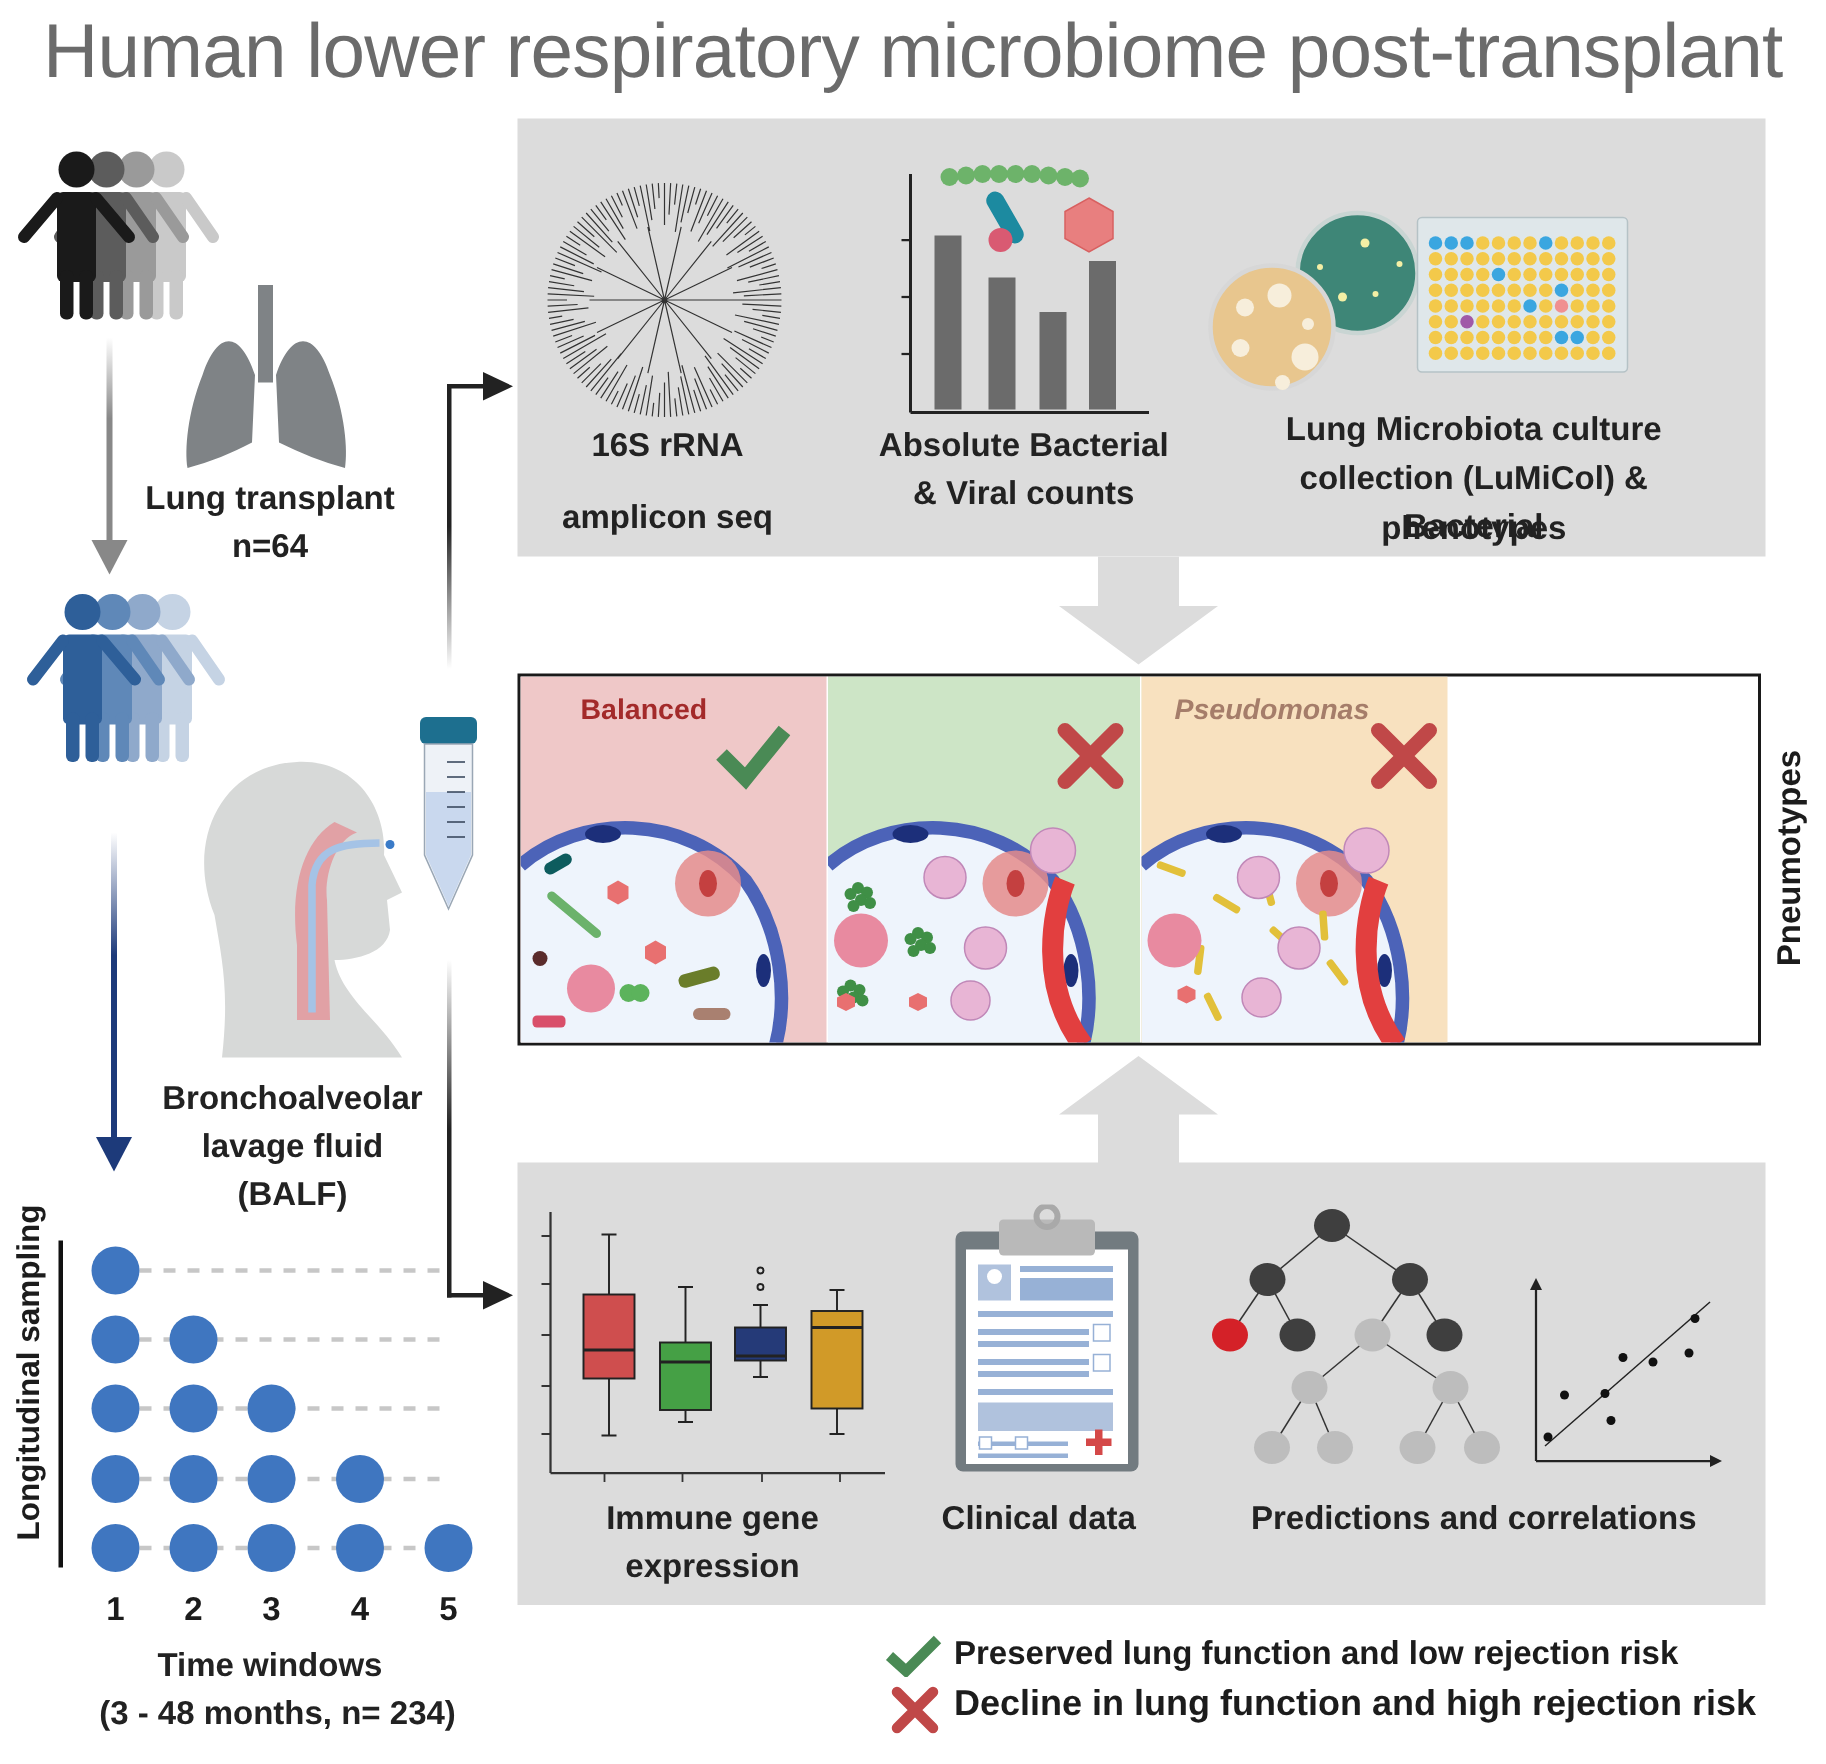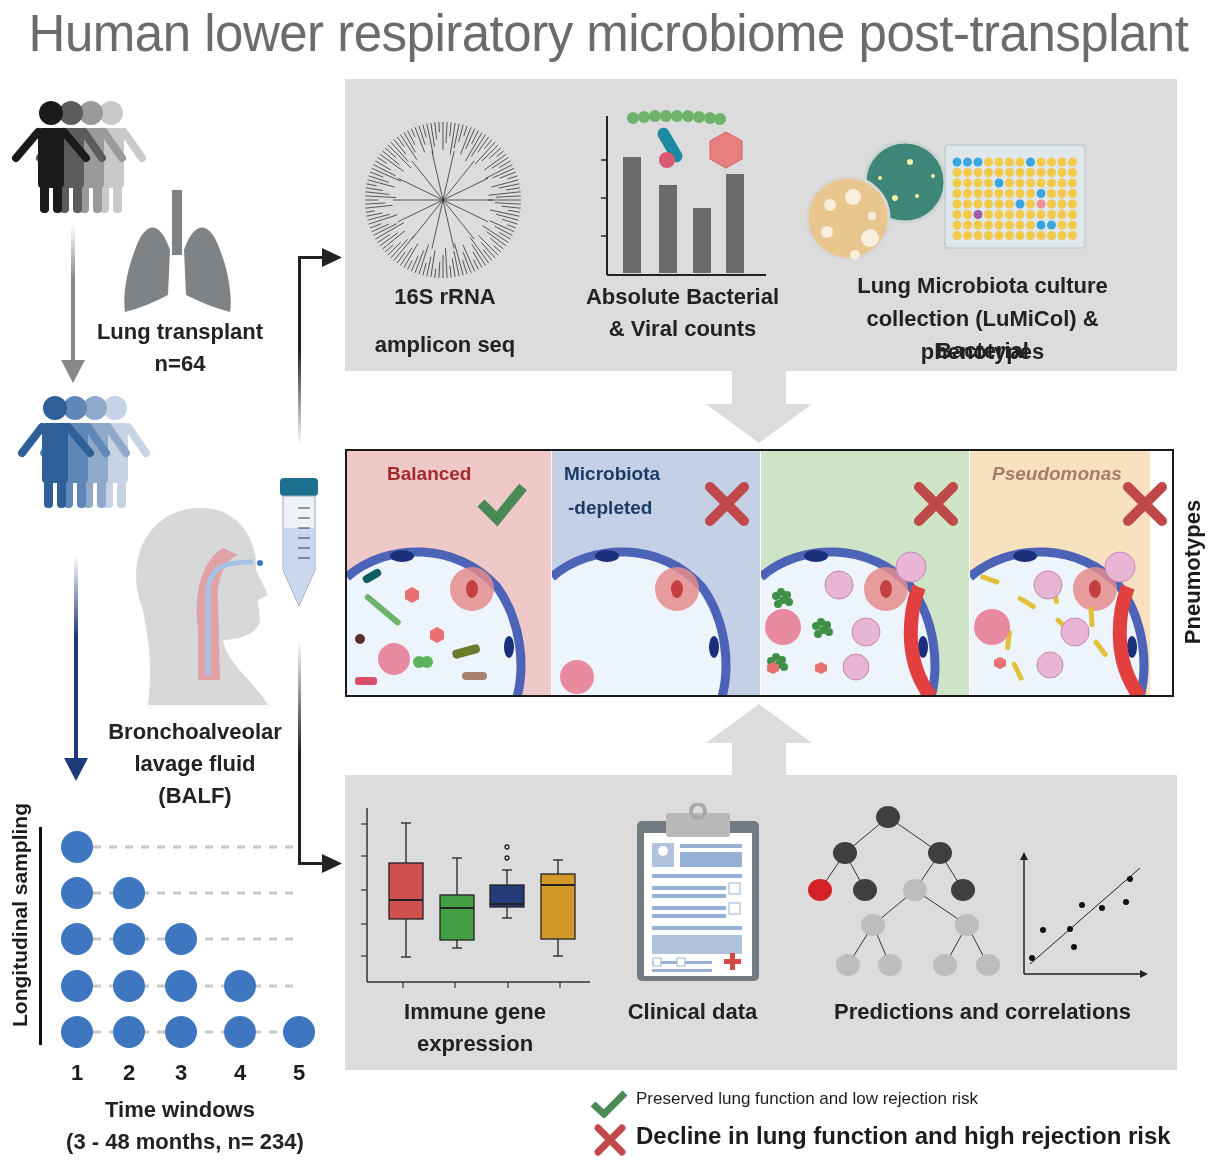--- a/index.html
+++ b/index.html
@@ -379,36 +379,20 @@
         <rect x="115" y="125" width="25" height="8" rx="4" fill="#a98070"></rect>
         <polygon points="65,40 72,44 72,52 65,56 58,52 58,44" fill="#e87070"></polygon>
         <polygon points="90,80 97,84 97,92 90,96 83,92 83,84" fill="#e87070"></polygon>
         <rect x="8" y="130" width="22" height="8" rx="3" fill="#d94f6a"></rect>
       </svg>
       <div class="ptitle" style="color: rgb(163, 42, 42); left: 40px; top: 6px; line-height: 34px;">Balanced</div>
       <svg width="50" height="50" style="position: absolute; top: 28px; left: 130px;">
         <path d="M4 24 L20 40 L46 8" stroke="#4a8a55" stroke-width="10" fill="none"></path>
       </svg>
     </div>
-    <div class="pcol" style="width: 208px; background: rgb(195, 208, 229); border-right: 1.5px solid rgb(255, 255, 255);">
-      <svg width="208" height="150" style="position: absolute; left: 0px; top: 96px;">
-        <path d="M0 30 C40 -5 110 -5 150 40 C175 75 178 120 170 150 L0 150 Z" fill="#eef4fc"></path>
-        <path d="M0 30 C40 -5 110 -5 150 40 C175 75 178 120 170 150" stroke="#4c63b8" stroke-width="9" fill="none"></path>
-        <ellipse cx="55" cy="9" rx="12" ry="6" fill="#1c2f7a"></ellipse>
-        <ellipse cx="162" cy="100" rx="5" ry="11" fill="#1c2f7a"></ellipse>
-        <circle cx="125" cy="42" r="22" fill="#e48b8b" opacity="0.85"></circle>
-        <ellipse cx="125" cy="42" rx="6" ry="9" fill="#c44040"></ellipse>
-        <circle cx="25" cy="130" r="17" fill="#e88aa0"></circle>
-      </svg>
-      <div class="ptitle" style="color: rgb(30, 58, 102); left: 12px; top: 6px; line-height: 34px;">Microbiota</div>
-      <div class="ptitle" style="color: rgb(30, 58, 102); left: 16px; top: 40px; line-height: 34px;">-depleted</div>
-      <svg width="50" height="50" style="position: absolute; top: 28px; left: 150px;">
-        <path d="M8 8 L42 42 M42 8 L8 42" stroke="#c04848" stroke-width="10" stroke-linecap="round"></path>
-      </svg>
-    </div>
     <div class="pcol" style="width: 208px; background: rgb(205, 229, 198); border-right: 1.5px solid rgb(255, 255, 255);">
       <svg width="208" height="150" style="position: absolute; left: 0px; top: 96px;">
         <path d="M0 30 C40 -5 110 -5 150 40 C175 75 178 120 170 150 L0 150 Z" fill="#eef4fc"></path>
         <path d="M0 30 C40 -5 110 -5 150 40 C175 75 178 120 170 150" stroke="#4c63b8" stroke-width="9" fill="none"></path>
         <ellipse cx="55" cy="9" rx="12" ry="6" fill="#1c2f7a"></ellipse>
         <ellipse cx="162" cy="100" rx="5" ry="11" fill="#1c2f7a"></ellipse>
         <circle cx="125" cy="42" r="22" fill="#e48b8b" opacity="0.85"></circle>
         <ellipse cx="125" cy="42" rx="6" ry="9" fill="#c44040"></ellipse>
         <circle cx="20" cy="45" r="4" fill="#3f8f46"></circle>
         <circle cx="26" cy="48" r="4" fill="#3f8f46"></circle>
@@ -434,21 +418,21 @@
         <circle cx="105" cy="85" r="14" fill="#e8b5d5" stroke="#c088b8"></circle>
         <circle cx="95" cy="120" r="13" fill="#e8b5d5" stroke="#c088b8"></circle>
         <path d="M170 150 C140 110 150 60 158 40" stroke="#e23f3f" stroke-width="14" fill="none"></path>
         <polygon points="12,115 18,118 18,124 12,127 6,124 6,118" fill="#e87070"></polygon>
         <polygon points="60,115 66,118 66,124 60,127 54,124 54,118" fill="#e87070"></polygon>
       </svg>
       <svg width="50" height="50" style="position: absolute; top: 28px; left: 150px;">
         <path d="M8 8 L42 42 M42 8 L8 42" stroke="#c04848" stroke-width="10" stroke-linecap="round"></path>
       </svg>
     </div>
-    <div class="pcol" style="width: 180px; background: rgb(248, 225, 191);">
+    <div class="pcol" style="width: 204px; background: rgb(248, 225, 191);">
       <svg width="204" height="150" style="position: absolute; left: 0px; top: 96px;">
         <path d="M0 30 C40 -5 110 -5 150 40 C175 75 178 120 170 150 L0 150 Z" fill="#eef4fc"></path>
         <path d="M0 30 C40 -5 110 -5 150 40 C175 75 178 120 170 150" stroke="#4c63b8" stroke-width="9" fill="none"></path>
         <ellipse cx="55" cy="9" rx="12" ry="6" fill="#1c2f7a"></ellipse>
         <ellipse cx="162" cy="100" rx="5" ry="11" fill="#1c2f7a"></ellipse>
         <circle cx="125" cy="42" r="22" fill="#e48b8b" opacity="0.85"></circle>
         <ellipse cx="125" cy="42" rx="6" ry="9" fill="#c44040"></ellipse>
         <rect x="10" y="30" width="20" height="5" rx="2" fill="#e2c03a" transform="rotate(20 20 32)"></rect>
         <rect x="47" y="53" width="20" height="5" rx="2" fill="#e2c03a" transform="rotate(31 57 55)"></rect>
         <rect x="84" y="76" width="20" height="5" rx="2" fill="#e2c03a" transform="rotate(42 94 78)"></rect>
@@ -608,17 +592,17 @@
       <circle cx="92" cy="56" r="3"></circle>
       <circle cx="116" cy="50" r="3"></circle>
       <circle cx="120" cy="27" r="3"></circle>
     </g>
 </svg>
 <div class="abs label" style="left:810px;top:996px;width:345px;">Predictions and correlations</div>
 
 <svg class="abs" style="left:590px;top:1090px;" width="38" height="28">
   <path d="M3 14 L14 24 L35 3" stroke="#4a8a55" stroke-width="7" fill="none" stroke-linejoin="miter"></path>
 </svg>
-<div class="abs" style="left:636px;top:1089px;font-size:17px;font-weight:normal;">Preserved lung function and low rejection risk</div>
+<div class="abs" style="left:636px;top:1089px;font-size:22px;font-weight:bold;">Preserved lung function and low rejection risk</div>
 <svg class="abs" style="left:594px;top:1124px;" width="32" height="32">
   <path d="M4 4 L28 28 M28 4 L4 28" stroke="#c04848" stroke-width="7" stroke-linecap="round"></path>
 </svg>
 <div class="abs" style="left:636px;top:1122px;font-size:24px;font-weight:bold;">Decline in lung function and high rejection risk</div>
 
 </body></html>

